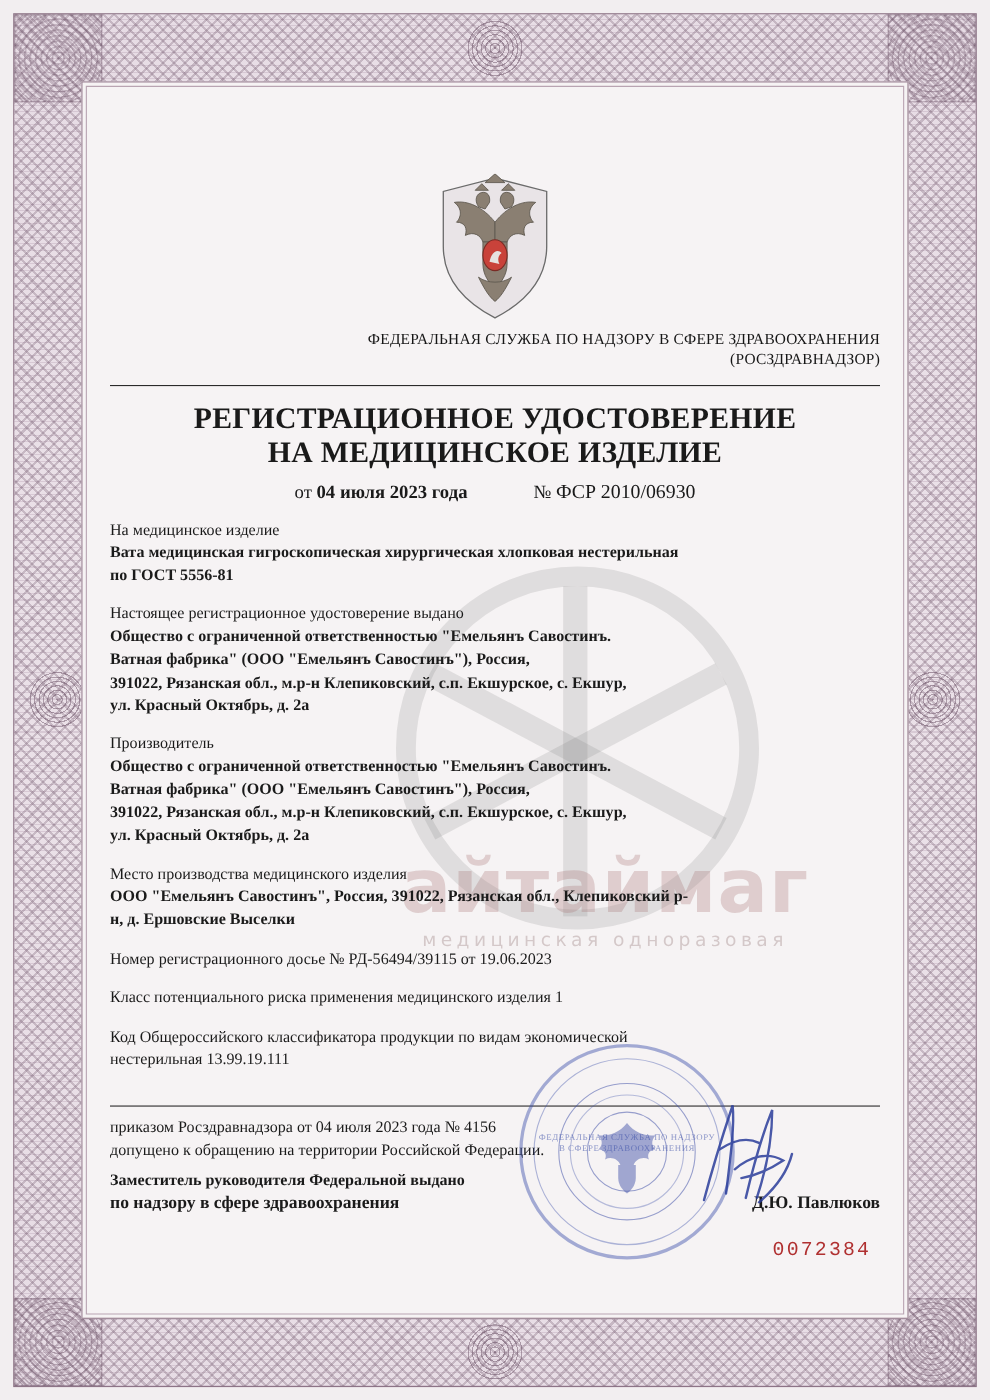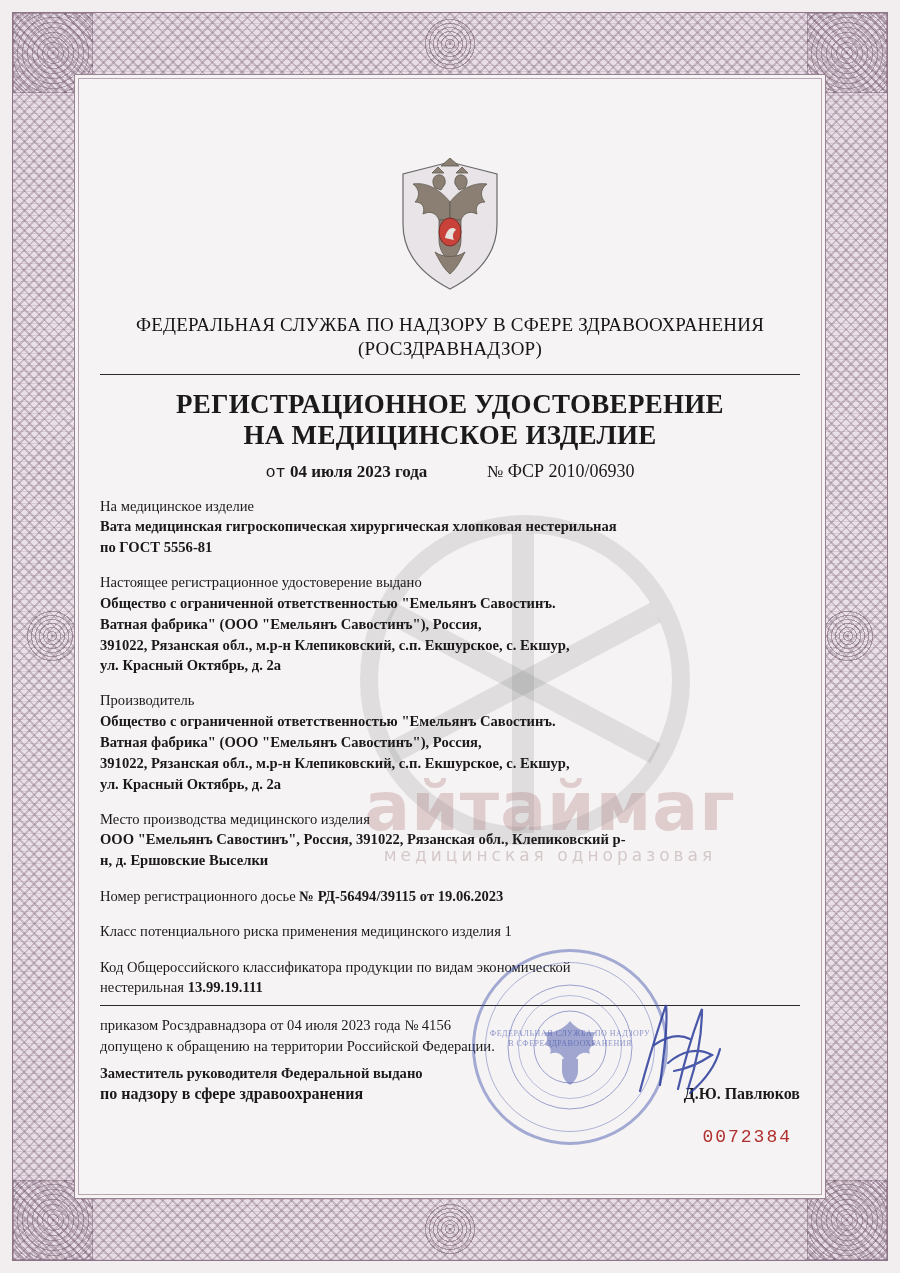--- a/index.html
+++ b/index.html
@@ -125,24 +125,24 @@
   .emblem {
     position: relative;
     margin: 58px auto 0;
     width: 118px;
     height: 132px;
     z-index: 6;
   }
   .emblem svg { display: block; }
 
   .org-line {
-    text-align: center;
-    font-size: 19px;
+    text-align: right;
+    font-size: 14px;
     letter-spacing: 0.2px;
-    margin-top: 24px;
+    margin-top: 12px;
     color: #161616;
     position: relative;
     z-index: 6;
   }
   .org-line .l2 { display: block; margin-top: 2px; }
 
   .rule {
     margin: 14px 0 0;
     height: 1px;
     background: #2a2a2a;
@@ -164,21 +164,21 @@
   .title-row {
     display: flex;
     justify-content: center;
     align-items: baseline;
     gap: 60px;
     margin-top: 10px;
     font-size: 17px;
     position: relative;
     z-index: 6;
   }
-  .title-row .date-label { font-weight: normal; font-family: Liberation Mono, monospace; }
+  .title-row .date-label { font-weight: normal; }
   .title-row .date-val { font-weight: bold; }
   .title-row .num-label { font-weight: normal; }
   .title-row .num-val { font-weight: normal; font-size: 18px; }
 
   .block {
     position: relative;
     z-index: 6;
     margin-top: 15px;
     font-size: 14.6px;
     line-height: 1.36;
@@ -188,21 +188,21 @@
   .block .val div { margin-top: 1px; }
 
   .inline-block {
     position: relative;
     z-index: 6;
     margin-top: 15px;
     font-size: 14.6px;
     line-height: 1.4;
   }
   .inline-block .lbl { font-weight: normal; }
-  .inline-block .b { font-weight: bold; }
+  .inline-block .b { font-weight: normal; }
 
   .footer {
     position: absolute;
     left: 0;
     bottom: 70px;
     width: 700px;
     z-index: 6;
   }
   .footer-rule {
     height: 1px;

